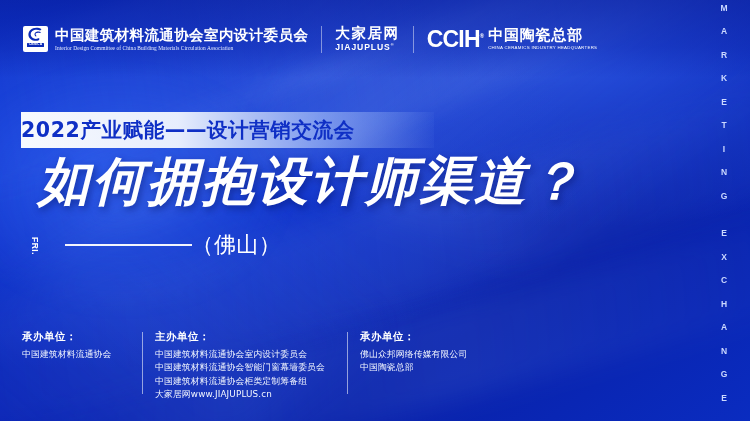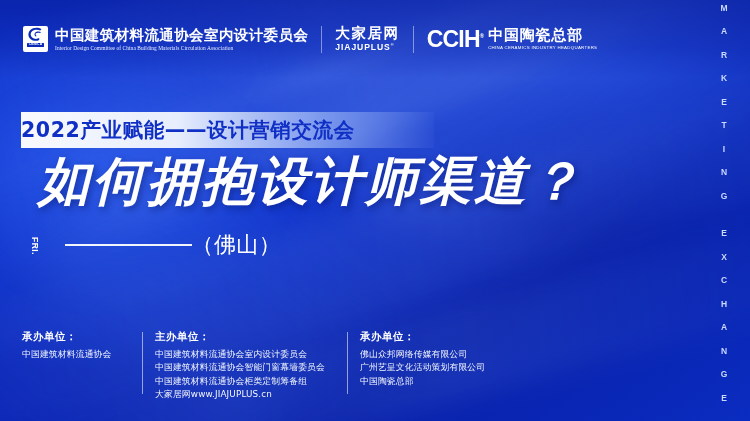--- a/index.html
+++ b/index.html
@@ -256,21 +256,20 @@
       <div class="ftitle">主办单位：</div>
       <div class="fline">中国建筑材料流通协会室内设计委员会</div>
       <div class="fline">中国建筑材料流通协会智能门窗幕墙委员会</div>
       <div class="fline">中国建筑材料流通协会柜类定制筹备组</div>
       <div class="fline">大家居网www.JIAJUPLUS.cn</div>
       <div class="sep"></div>
     </div>
     <div class="fcol c3">
       <div class="ftitle">承办单位：</div>
       <div class="fline">佛山众邦网络传媒有限公司</div>
-      <div class="fline">广州艺皇文化活动策划有限公司</div>
       <div class="fline">中国陶瓷总部</div>
     </div>
   </div>
 
   <div class="side-strip">
     <div class="side-word">
       <span>M</span>
       <span>A</span>
       <span>R</span>
       <span>K</span>

